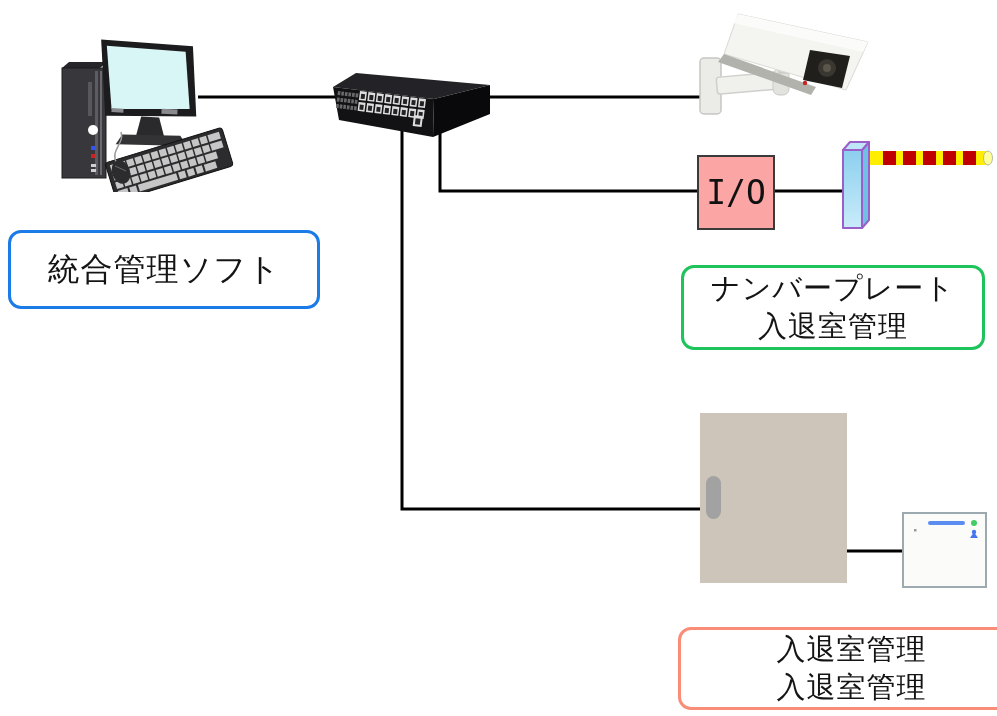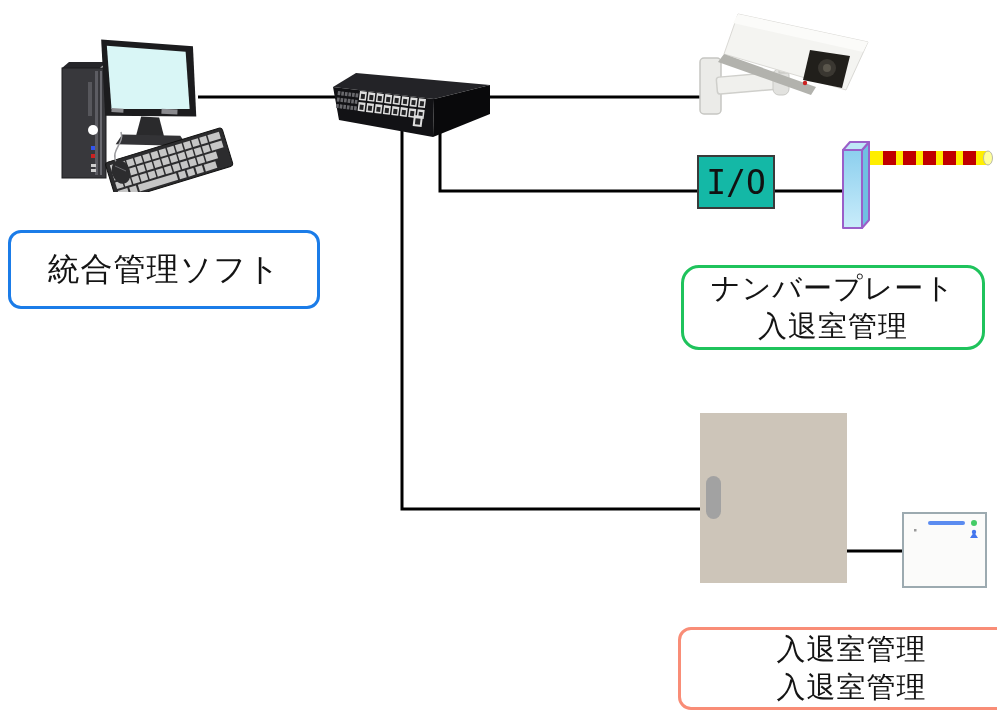--- a/index.html
+++ b/index.html
@@ -12,22 +12,22 @@
   .label-box{
     position:absolute;z-index:3;background:#ffffff;border:3px solid #888;
     border-radius:13px;display:flex;flex-direction:column;align-items:center;
     justify-content:center;color:#141414;text-align:center;box-sizing:border-box;
     line-height:1.3;letter-spacing:1px;
   }
   #label-management{left:8px;top:230px;width:312px;height:79px;font-size:32px;}
   #label-plate{left:681px;top:265px;width:304px;height:85px;font-size:29px;}
   #label-entry{left:678px;top:627px;width:347px;height:83px;font-size:29px;}
   #io-box{
-    position:absolute;z-index:3;left:697px;top:155px;width:78px;height:54px;
-    box-sizing:border-box;background:#14b8a6;border:2px solid #3a3a3a;
+    position:absolute;z-index:3;left:697px;top:155px;width:78px;height:75px;
+    box-sizing:border-box;background:#fca5a5;border:2px solid #3a3a3a;
     display:flex;align-items:center;justify-content:center;
     font-family:"DejaVu Sans Mono",monospace;font-size:33px;color:#111;
   }
   #door{
     position:absolute;z-index:2;left:700px;top:413px;width:147px;height:170px;
     background:#cdc5b9;
   }
   #door-handle{
     position:absolute;left:6px;top:63px;width:15px;height:43px;border-radius:8px;
     background:#a2a2a2;
@@ -255,21 +255,21 @@
       <circle cx="70" cy="18" r="2.2" fill="#4477ee"></circle>
       <polygon points="66,24 74,24 70,18" fill="#4477ee"></polygon>
       <rect x="10" y="15" width="2.5" height="2.5" fill="#9a9a9a"></rect>
     </svg>
   </div>
 
   <div id="label-management" class="label-box" style="border-color: rgb(27, 124, 232);">
     <span>統合管理ソフト</span>
   </div>
 
-  <div id="label-plate" class="label-box" style="border-color: rgb(31, 195, 92); border-radius: 18px;">
+  <div id="label-plate" class="label-box" style="border-color: rgb(31, 195, 92);">
     <span>ナンバープレート</span>
     <span>入退室管理</span>
   </div>
 
   <div id="label-entry" class="label-box" style="border-color: rgb(249, 141, 119);">
     <span>入退室管理</span>
     <span>入退室管理</span>
   </div>
 
 </div>

